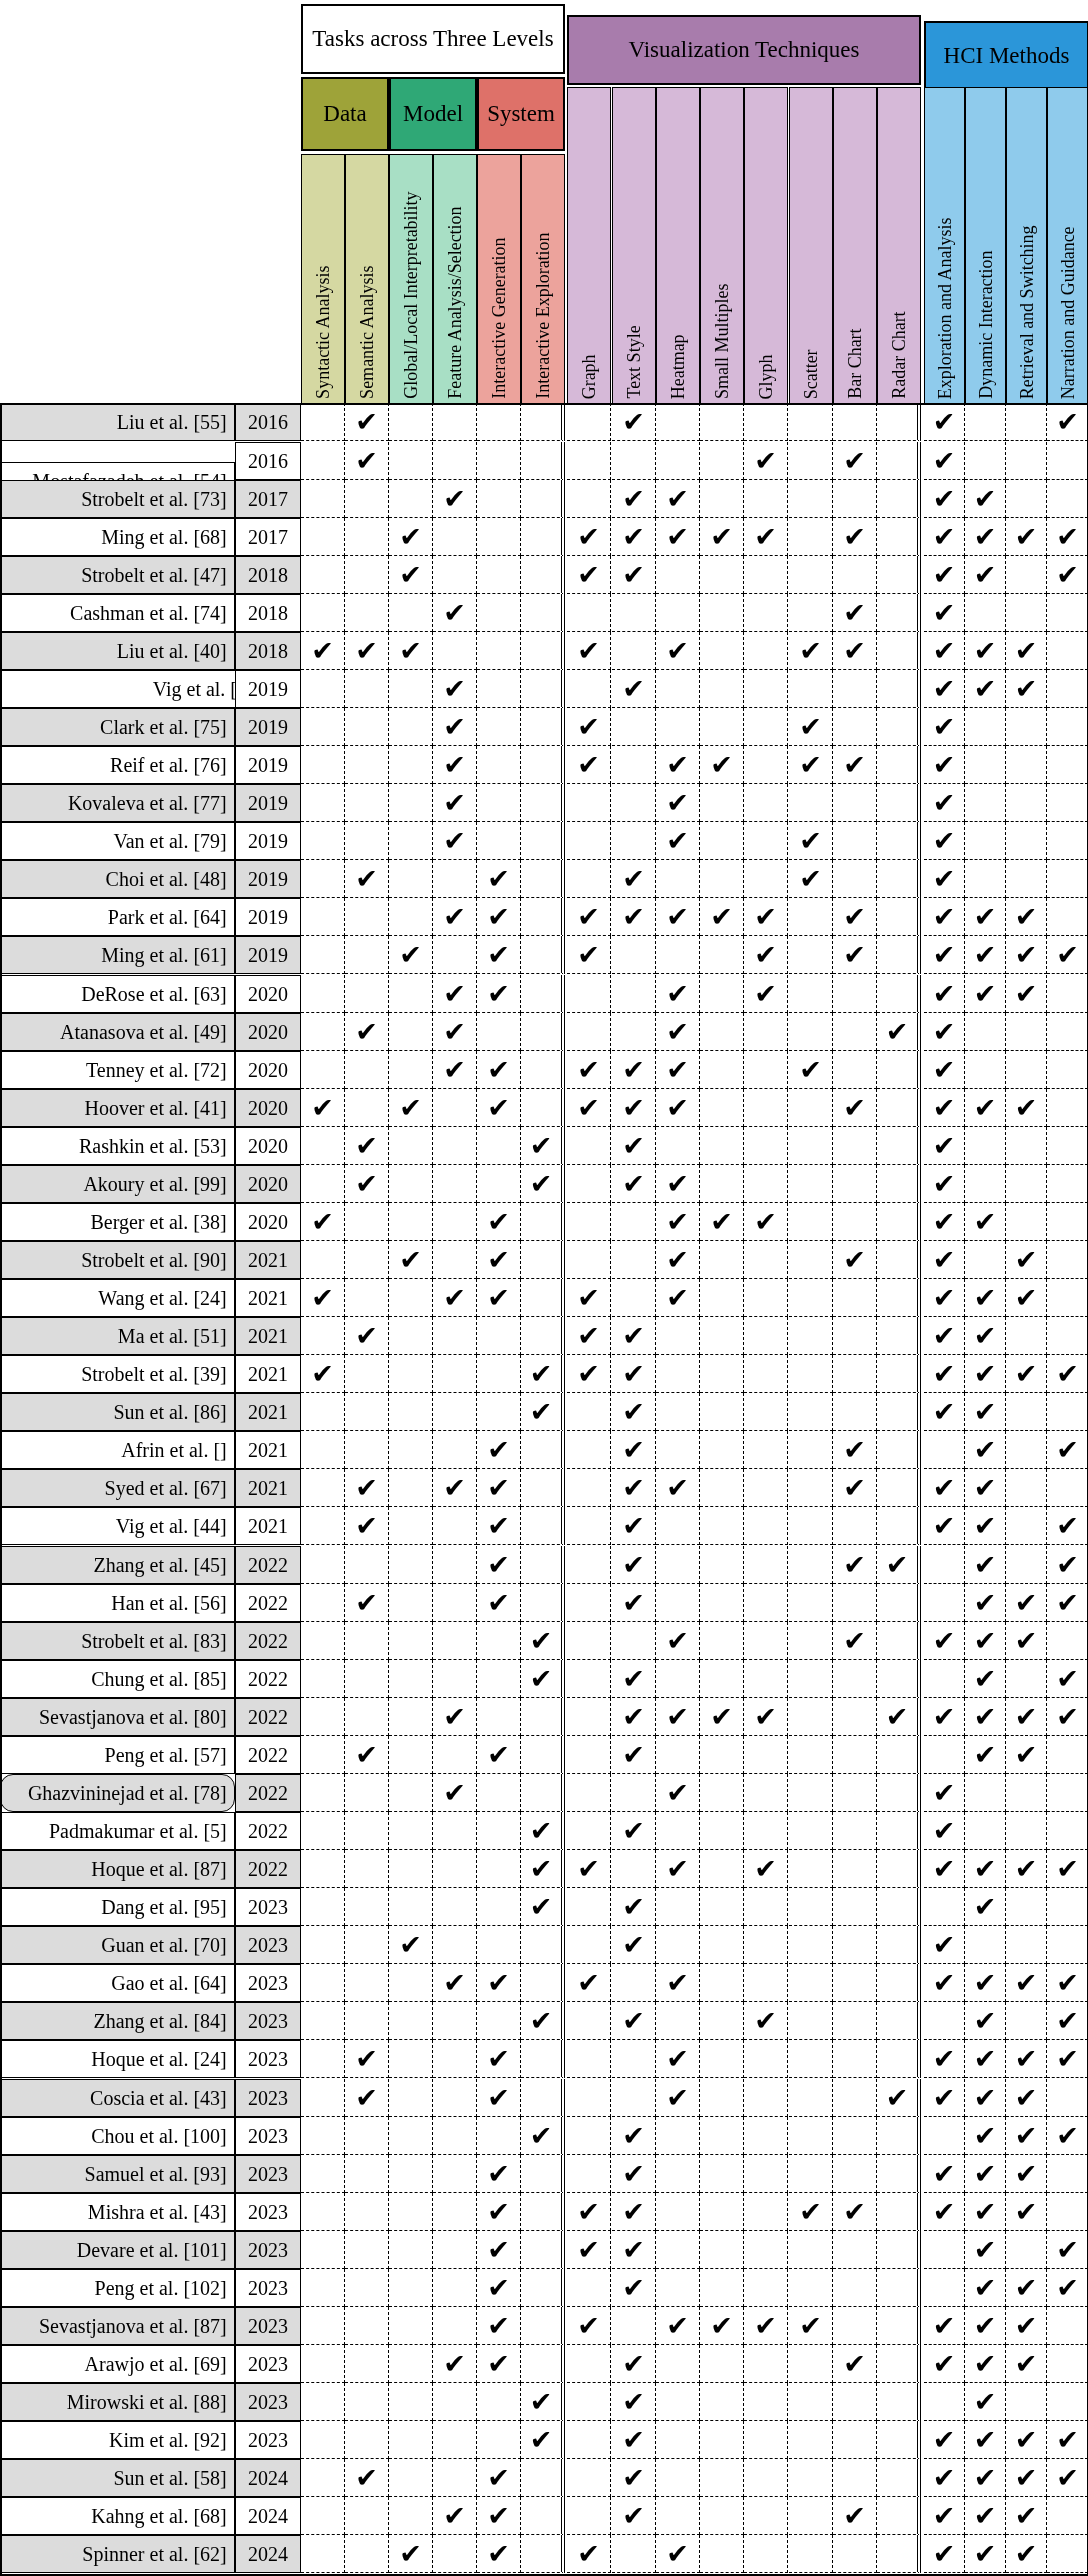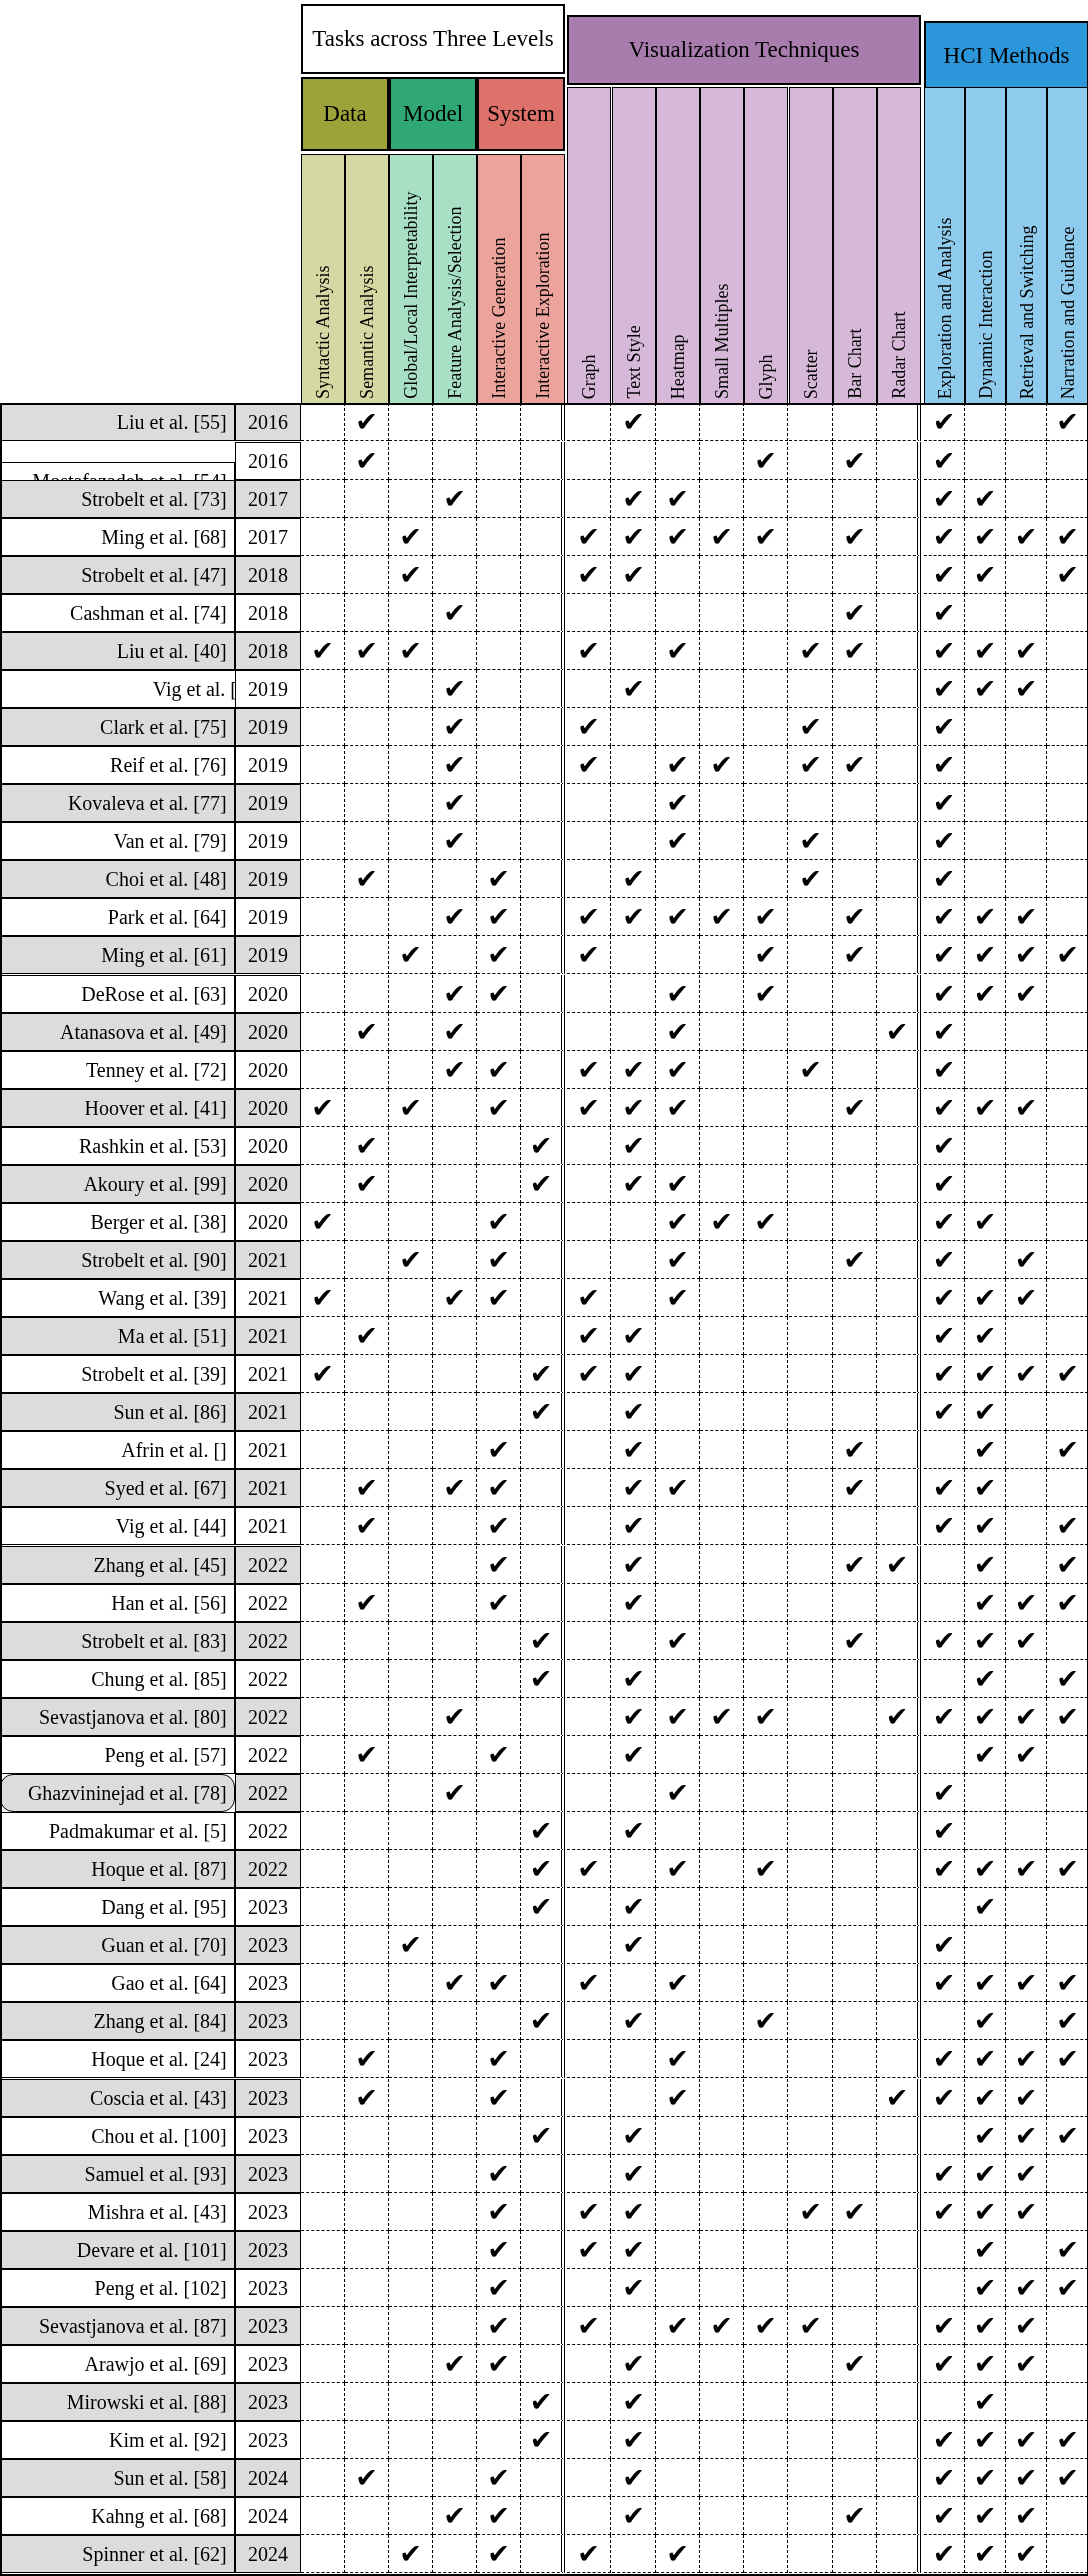--- a/index.html
+++ b/index.html
@@ -849,21 +849,21 @@
       </div>
       <div class="cell gsep" style="left: 877px; top: 1241px; width: 44px; height: 38px;"></div>
       <div class="cell" style="left: 924px; top: 1241px; width: 41px; height: 38px;">
         <span class="check">✔</span>
       </div>
       <div class="cell" style="left: 965px; top: 1241px; width: 41px; height: 38px;"></div>
       <div class="cell" style="left: 1006px; top: 1241px; width: 41px; height: 38px;">
         <span class="check">✔</span>
       </div>
       <div class="cell lastcol" style="left: 1047px; top: 1241px; width: 41px; height: 38px;"></div>
-      <div class="lab" style="left: 0px; top: 1279px; width: 235px; height: 38px;">Wang et al. [39]</div>
+      <div class="lab" style="left: 0px; top: 1279px; width: 235px; height: 38px;">Wang et al. [24]</div>
       <div class="yr" style="left: 235px; top: 1279px; width: 66px; height: 38px;">2021</div>
       <div class="cell" style="left: 301px; top: 1279px; width: 44px; height: 38px;">
         <span class="check">✔</span>
       </div>
       <div class="cell" style="left: 345px; top: 1279px; width: 44px; height: 38px;"></div>
       <div class="cell" style="left: 389px; top: 1279px; width: 44px; height: 38px;"></div>
       <div class="cell" style="left: 433px; top: 1279px; width: 44px; height: 38px;">
         <span class="check">✔</span>
       </div>
       <div class="cell" style="left: 477px; top: 1279px; width: 44px; height: 38px;">

